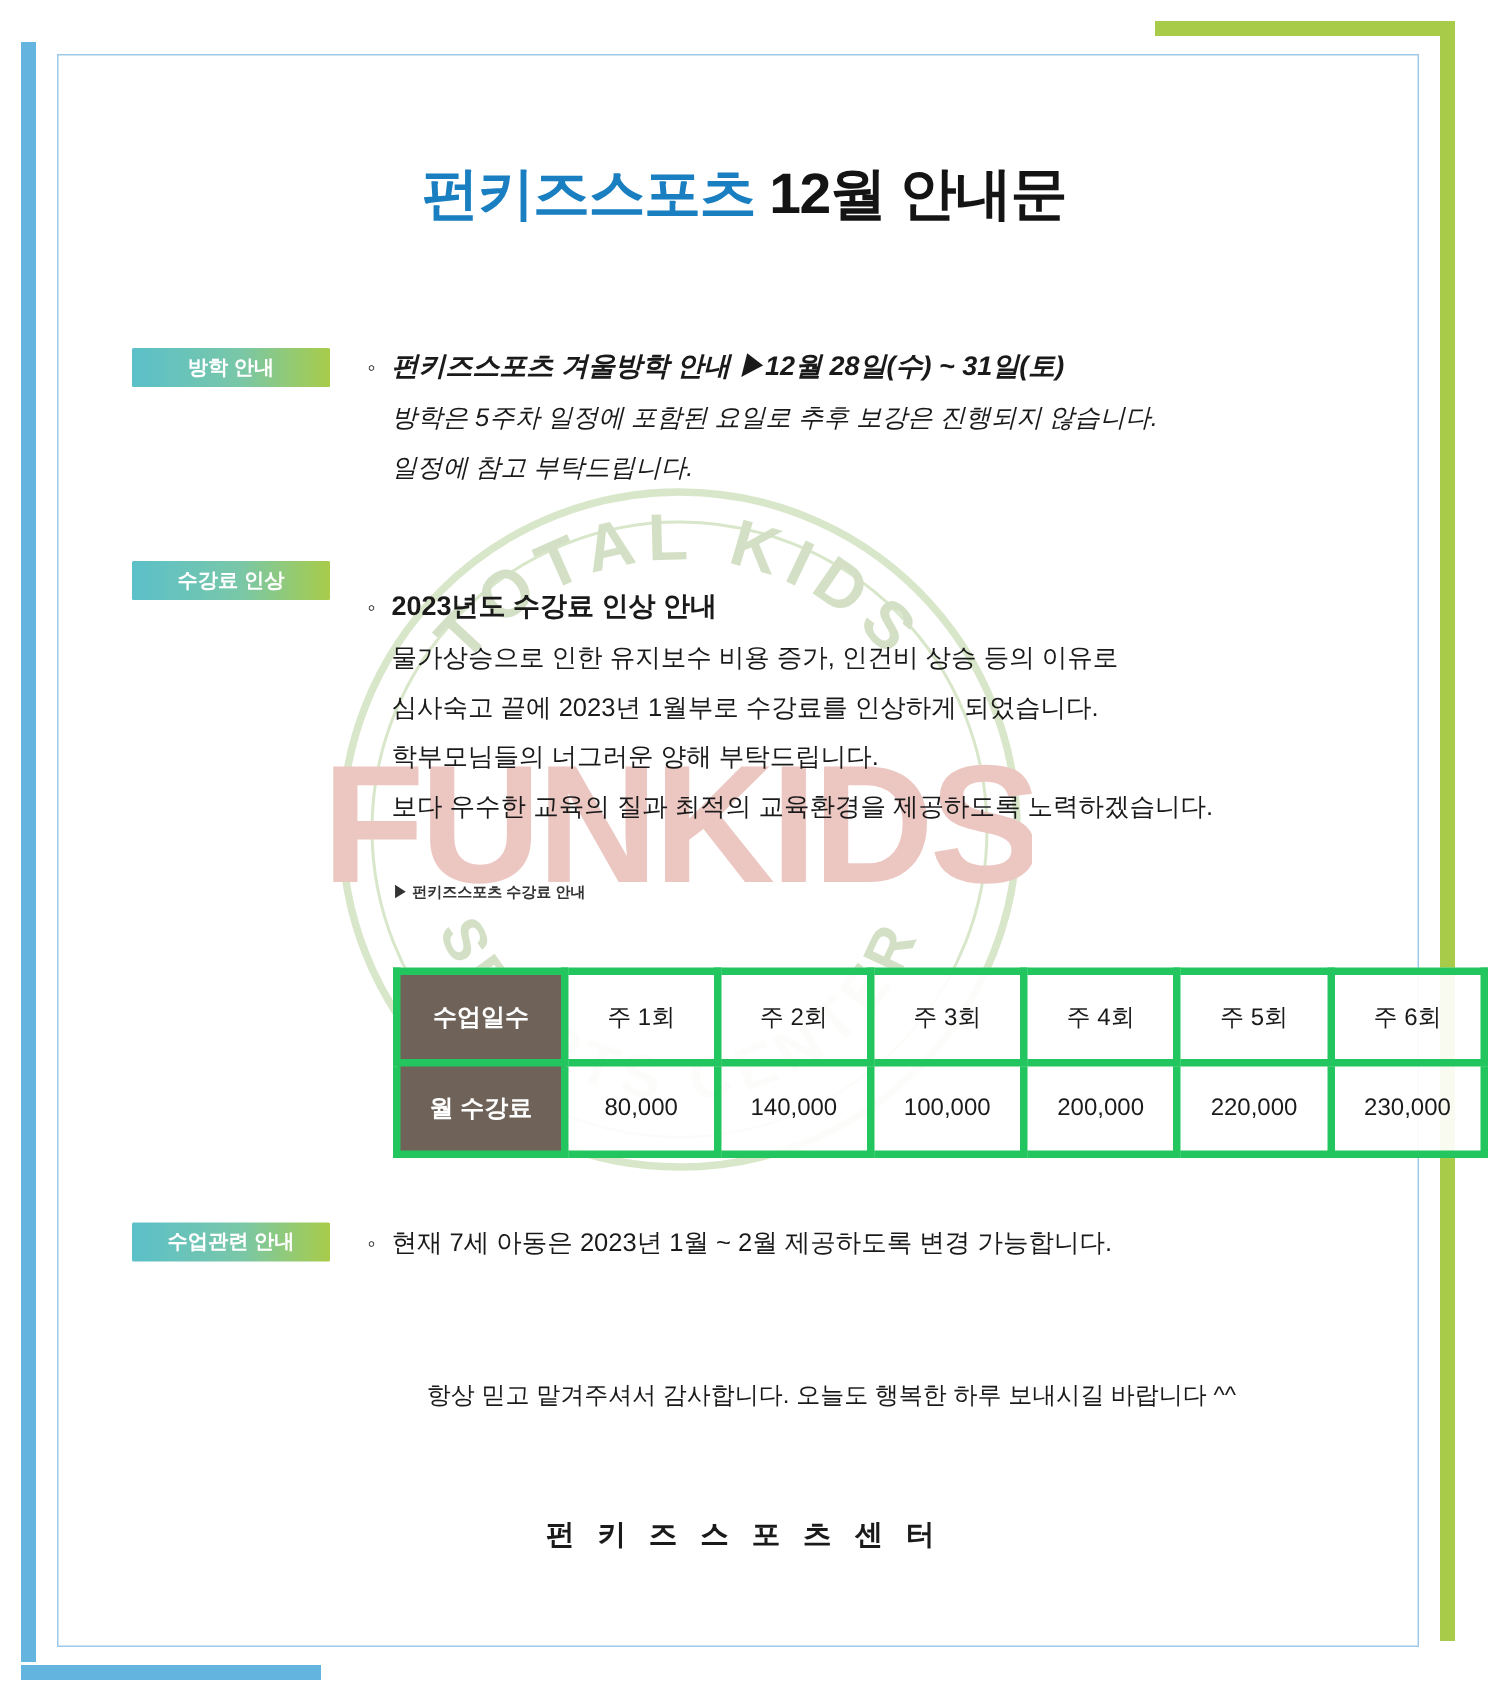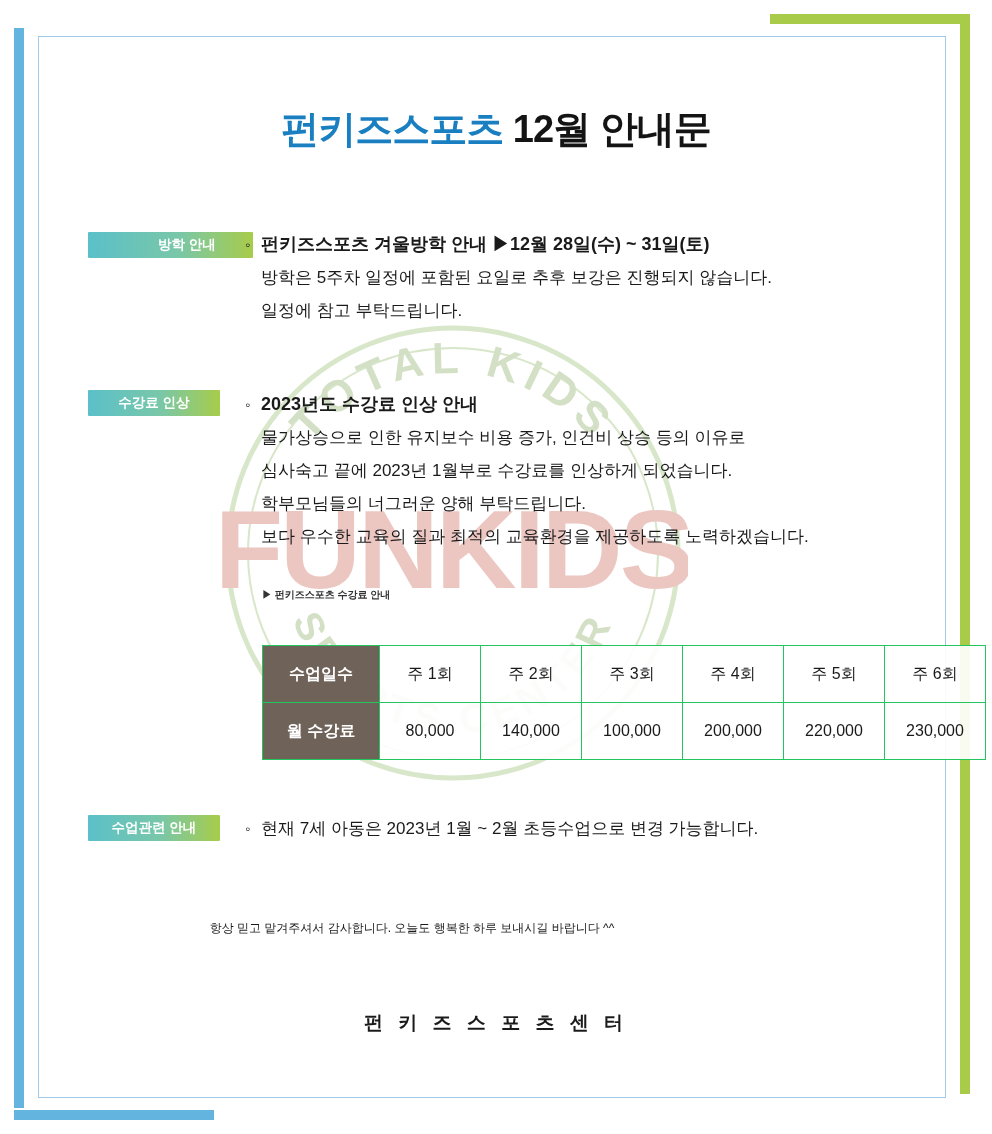--- a/index.html
+++ b/index.html
@@ -106,64 +106,64 @@
     width: 132px;
     height: 26px;
     line-height: 26px;
     text-align: center;
     color: #ffffff;
     font-size: 13.5px;
     font-weight: bold;
     background: linear-gradient(90deg, #5bc0c9 0%, #79c7a8 55%, #a8cc4a 100%);
     border-radius: 1px;
   }
-  .tag-vacation { left: 88px;  top: 232px; padding-left: 33px; }
-  .tag-fee      { left: 88px;  top: 390px; }
+  .tag-vacation { left: 88px;  top: 232px; }
+  .tag-fee      { left: 88px;  top: 374px; }
   .tag-class    { left: 88px;  top: 815px; }
 
   .bullet-block {
     position: absolute;
     left: 245px;
   }
   .bullet-line {
     font-size: 17px;
     line-height: 33px;
     white-space: nowrap;
   }
   .bullet-line .dot {
     display: inline-block;
     width: 16px;
     font-size: 15px;
     color: #222;
   }
   .bullet-line.indent { padding-left: 16px; }
   .bullet-line .strong { font-weight: bold; font-size: 18px; }
 
-  .block-vacation { top: 228px; }
+  .block-vacation { top: 228px; font-style: italic; }
   .block-fee { top: 388px; }
   .block-class { top: 812px; }
 
   .table-caption {
     position: absolute;
     left: 262px;
     top: 588px;
     font-size: 10px;
     color: #333;
     font-weight: bold;
   }
 
   table.fee-table {
     position: absolute;
     left: 262px;
     top: 645px;
     border-collapse: collapse;
     background: rgba(255,255,255,0.75);
   }
   table.fee-table td {
-    border: 1px solid #22c55e;
+    border: 5px solid #22c55e;
     height: 56px;
     text-align: center;
     font-size: 16px;
     padding: 0 8px;
     background: rgba(255,255,255,0.70);
   }
   table.fee-table td.hdr {
     background: #6e6259;
     color: #ffffff;
     font-weight: bold;
@@ -172,22 +172,22 @@
   }
   table.fee-table td.col {
     width: 84px;
   }
 
   .closing {
     position: absolute;
     left: 0;
     top: 920px;
     width: 824px;
-    text-align: center;
-    font-size: 12px;
+    text-align: right;
+    font-size: 16px;
   }
   .signature {
     position: absolute;
     left: 0;
     top: 1010px;
     width: 992px;
     text-align: center;
     font-size: 19px;
     font-weight: bold;
     letter-spacing: 5px;
@@ -280,21 +280,21 @@
         <td class="col">200,000</td>
         <td class="col">220,000</td>
         <td class="col">230,000</td>
       </tr>
     </tbody>
       </table>
 
     <div class="tag tag-class">수업관련 안내</div>
     <div class="bullet-block block-class">
       <div class="bullet-line">
-        <span class="dot">◦</span><span>현재 7세 아동은 2023년 1월 ~ 2월 초등수업으로 변경 가능합니다.</span>
+        <span class="dot">◦</span><span>현재 7세 아동은 2023년 1월 ~ 2월 제공하도록 변경 가능합니다.</span>
       </div>
     </div>
 
     <div class="closing">항상 믿고 맡겨주셔서 감사합니다. 오늘도 행복한 하루 보내시길 바랍니다 ^^</div>
     <div class="signature">펀 키 즈 스 포 츠 센 터</div>
 
   </div>
 </div>
 
 </body></html>

